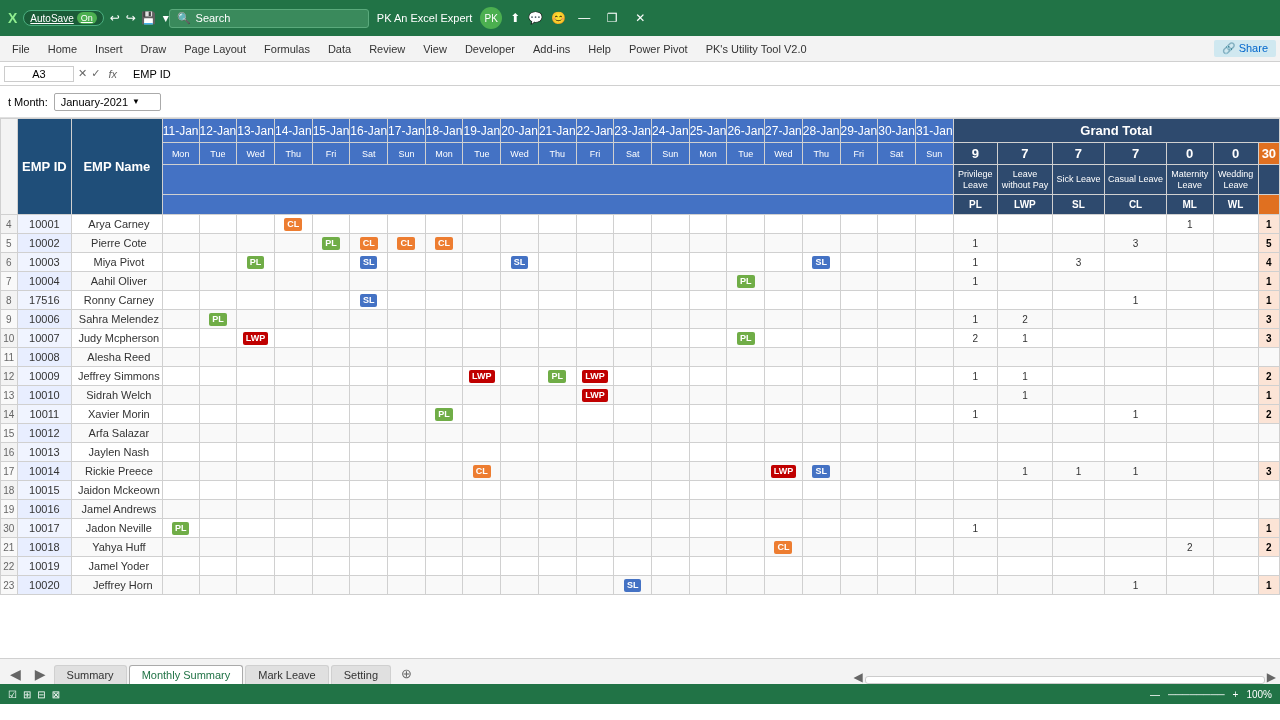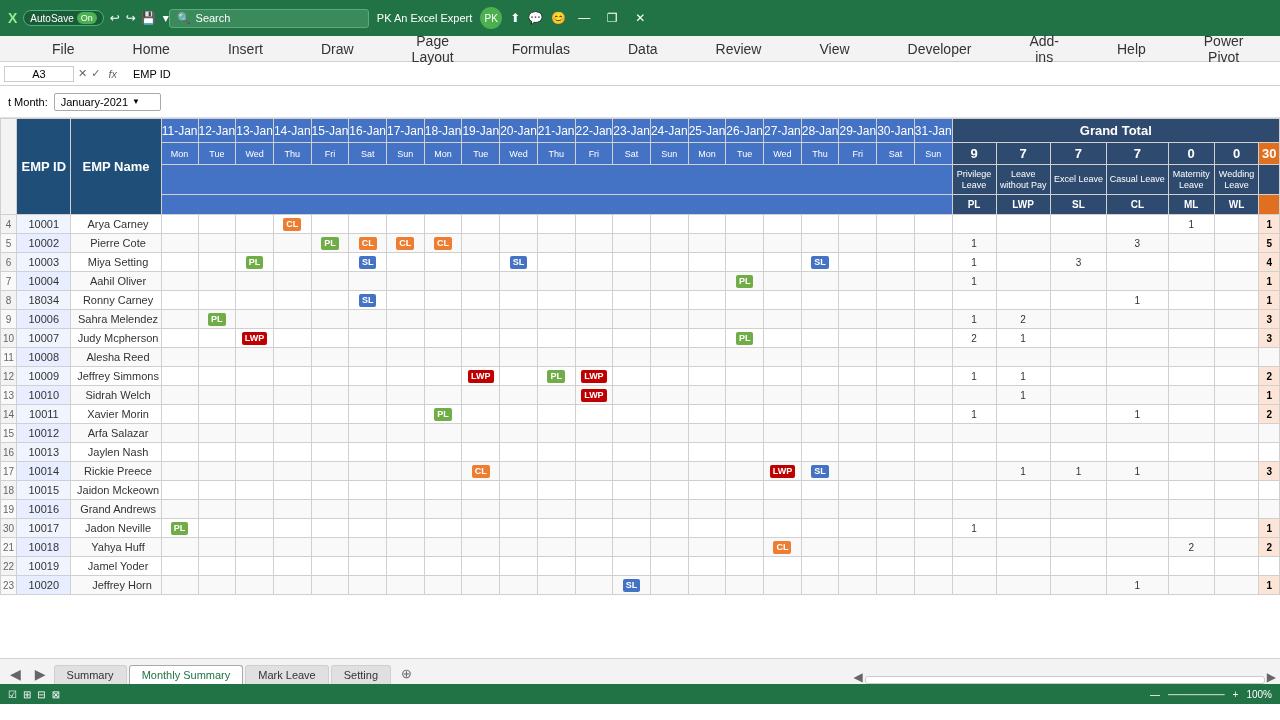--- a/index.html
+++ b/index.html
@@ -10,28 +10,28 @@
       height: 36px;
       background: #217346;
       display: flex;
       align-items: center;
       padding: 0 8px;
       color: white;
     }
     .title-bar-left { display: flex; align-items: center; gap: 6px; font-size: 12px; }
     .title-bar-center { flex: 1; text-align: center; font-size: 12px; font-weight: 500; }
     .title-bar-right { display: flex; align-items: center; gap: 8px; font-size: 12px; }
-    .autosave-toggle { background: #1a5c38; border: 1px solid #4caf80; border-radius: 10px; padding: 1px 6px; font-size: 10px; display: flex; align-items: center; gap: 3px; }
+    .autosave-toggle { background: #1a5c38; border: 1px solid #4caf80; border-radius: 10px; padding: 1px 6px; font-size: 10px; display: flex; align-items: center; gap: 3px; text-decoration: underline; }
     .toggle-on { background: #4caf50; border-radius: 8px; padding: 1px 4px; font-size: 9px; }
     .search-box { background: #3a8a5c; border: 1px solid #5aaa7c; border-radius: 3px; padding: 2px 8px; width: 200px; color: white; font-size: 11px; display: flex; align-items: center; gap: 4px; }
     .win-btn { width: 20px; height: 20px; display: flex; align-items: center; justify-content: center; cursor: pointer; border-radius: 3px; }
 
     
     .ribbon { height: 26px; background: #f3f3f3; display: flex; align-items: center; border-bottom: 1px solid #d0d0d0; padding: 0 4px; gap: 2px; }
-    .ribbon-btn { padding: 2px 8px; font-size: 14px; color: #333; cursor: pointer; border-radius: 2px; border: none; background: transparent; margin-left: 40px; }
+    .ribbon-btn { padding: 2px 8px; font-size: 11px; color: #333; cursor: pointer; border-radius: 2px; border: none; background: transparent; }
     .ribbon-btn.active { background: #d0e8f0; color: #0066cc; }
 
     
     .formula-bar { height: 24px; background: #fff; border-bottom: 1px solid #d0d0d0; display: flex; align-items: center; gap: 4px; padding: 0 4px; }
     .cell-ref { width: 70px; border: 1px solid #ccc; padding: 1px 4px; font-size: 11px; text-align: center; }
     .formula-sep { color: #999; font-size: 14px; }
     .formula-content { flex: 1; padding: 1px 4px; font-size: 11px; border: 1px solid #ccc; }
     .fx-icon { font-size: 11px; color: #666; padding: 0 4px; font-style: italic; }
 
     
@@ -330,21 +330,21 @@
           <td class="lt-col hdr-count">7</td>
           <td class="lt-col hdr-count">0</td>
           <td class="lt-col hdr-count">0</td>
           <td class="total-col hdr-count-orange">30</td>
         </tr>
 
         <tr>
           <td colspan="21" style="background:#4472c4;"></td>
           <td class="lt-col hdr-lt-label" style="font-size:9px;line-height:1.2;padding:2px;">Privilege<br>Leave</td>
           <td class="lt-col hdr-lt-label" style="font-size:9px;line-height:1.2;padding:2px;">Leave<br>without Pay</td>
-          <td class="lt-col hdr-lt-label" style="font-size:9px;line-height:1.2;padding:2px;">Excel Leave</td>
+          <td class="lt-col hdr-lt-label" style="font-size:9px;line-height:1.2;padding:2px;">Sick Leave</td>
           <td class="lt-col hdr-lt-label" style="font-size:9px;line-height:1.2;padding:2px;">Casual Leave</td>
           <td class="lt-col hdr-lt-label" style="font-size:9px;line-height:1.2;padding:2px;">Maternity<br>Leave</td>
           <td class="lt-col hdr-lt-label" style="font-size:9px;line-height:1.2;padding:2px;">Wedding<br>Leave</td>
           <td class="total-col hdr-lt-label" style="font-size:9px;"></td>
         </tr>
 
         <tr>
           <td colspan="21" style="background:#4472c4;height:16px;"></td>
           <td class="lt-col hdr-lt-abbr">PL</td>
           <td class="lt-col hdr-lt-abbr">LWP</td>
@@ -419,21 +419,21 @@
             <td class="data-num lt-col"></td>
             <td class="data-num lt-col"></td>
             <td class="data-num lt-col">3</td>
             <td class="data-num lt-col"></td>
             <td class="data-num lt-col"></td>
             <td class="data-total total-col">5</td>
           </tr>
           <tr>
             <td class="row-num">6</td>
             <td class="data-empid">10003</td>
-            <td class="data-empname" style="padding-left: 4px;">Miya Setting</td>
+            <td class="data-empname" style="padding-left: 4px;">Miya Pivot</td>
             <td class="data-day" style="text-align: center;"></td>
             <td class="data-day" style="text-align: center;"></td>
             <td class="data-day" style="text-align: center;"><span class="badge badge-PL">PL</span></td>
             <td class="data-day" style="text-align: center;"></td>
             <td class="data-day" style="text-align: center;"></td>
             <td class="data-day" style="text-align: center;"><span class="badge badge-SL">SL</span></td>
             <td class="data-day" style="text-align: center;"></td>
             <td class="data-day" style="text-align: center;"></td>
             <td class="data-day" style="text-align: center;"></td>
             <td class="data-day" style="text-align: center;"><span class="badge badge-SL">SL</span></td>
@@ -484,21 +484,21 @@
             <td class="data-num lt-col">1</td>
             <td class="data-num lt-col"></td>
             <td class="data-num lt-col"></td>
             <td class="data-num lt-col"></td>
             <td class="data-num lt-col"></td>
             <td class="data-num lt-col"></td>
             <td class="data-total total-col">1</td>
           </tr>
           <tr>
             <td class="row-num">8</td>
-            <td class="data-empid">18034</td>
+            <td class="data-empid">17516</td>
             <td class="data-empname" style="padding-left: 4px;">Ronny Carney</td>
             <td class="data-day" style="text-align: center;"></td>
             <td class="data-day" style="text-align: center;"></td>
             <td class="data-day" style="text-align: center;"></td>
             <td class="data-day" style="text-align: center;"></td>
             <td class="data-day" style="text-align: center;"></td>
             <td class="data-day" style="text-align: center;"><span class="badge badge-SL">SL</span></td>
             <td class="data-day" style="text-align: center;"></td>
             <td class="data-day" style="text-align: center;"></td>
             <td class="data-day" style="text-align: center;"></td>
@@ -848,21 +848,21 @@
             <td class="data-num lt-col"></td>
             <td class="data-num lt-col"></td>
             <td class="data-num lt-col"></td>
             <td class="data-num lt-col"></td>
             <td class="data-num lt-col"></td>
             <td class="data-total-0 total-col"></td>
           </tr>
           <tr class="alt-row">
             <td class="row-num">19</td>
             <td class="data-empid">10016</td>
-            <td class="data-empname" style="padding-left: 4px;">Grand Andrews</td>
+            <td class="data-empname" style="padding-left: 4px;">Jamel Andrews</td>
             <td class="data-day" style="text-align: center;"></td>
             <td class="data-day" style="text-align: center;"></td>
             <td class="data-day" style="text-align: center;"></td>
             <td class="data-day" style="text-align: center;"></td>
             <td class="data-day" style="text-align: center;"></td>
             <td class="data-day" style="text-align: center;"></td>
             <td class="data-day" style="text-align: center;"></td>
             <td class="data-day" style="text-align: center;"></td>
             <td class="data-day" style="text-align: center;"></td>
             <td class="data-day" style="text-align: center;"></td>

